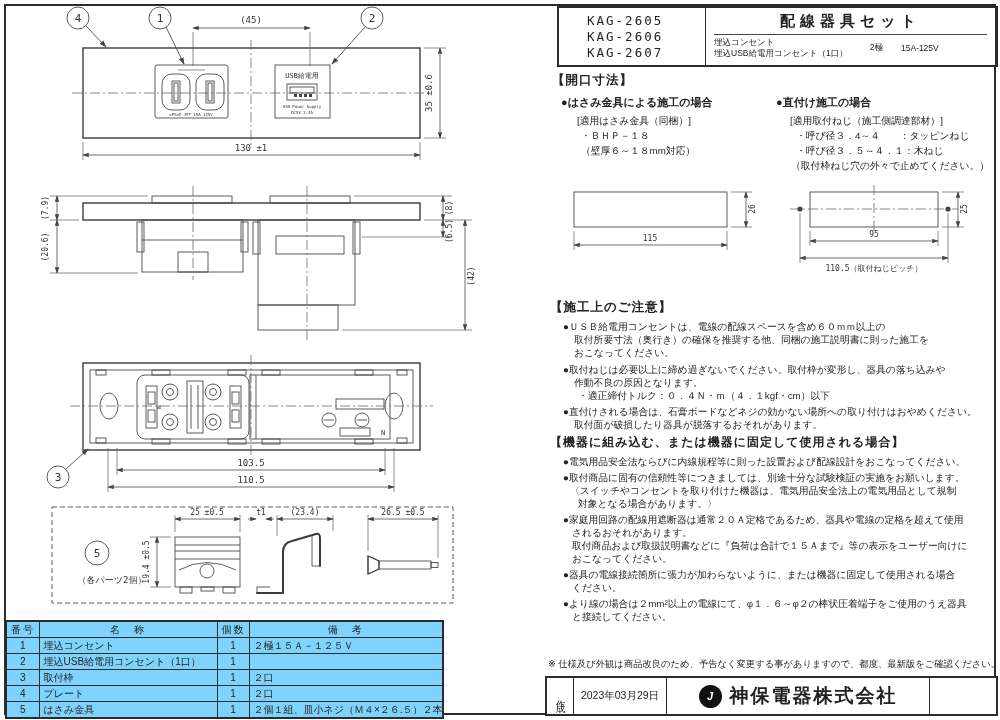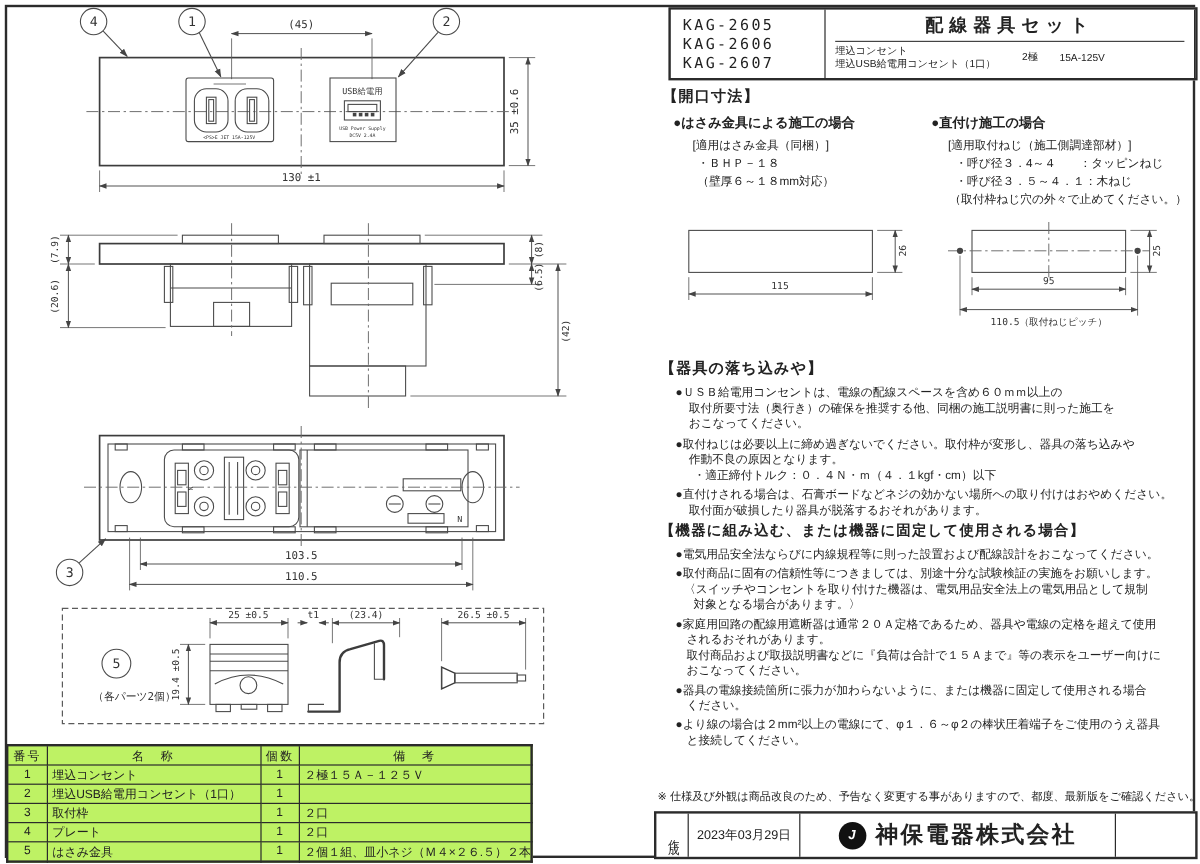--- a/index.html
+++ b/index.html
@@ -17,31 +17,31 @@
   .dt{font-size:9px;}
   .dts{font-size:8px;}
   .bal{font-size:11px;}
   .tiny{font-size:4px;}
   .abs{position:absolute;}
   .hd{font-weight:bold;font-size:12.5px;letter-spacing:1px;white-space:nowrap;}
   .sub{font-weight:bold;font-size:11px;white-space:nowrap;}
   .bl{font-size:9.8px;white-space:nowrap;}
   
   #tblock{position:absolute;left:557px;top:6px;width:437px;height:57px;border:2px solid #2b2b2b;display:flex;background:#fff;}
-  #tb-models{width:118px;border-right:1.5px solid #2b2b2b;display:flex;flex-direction:column;justify-content:center;padding-left:10px;}
+  #tb-models{width:118px;border-right:1.5px solid #2b2b2b;display:flex;flex-direction:column;justify-content:center;padding-left:28px;}
   #tb-models div{font-family:"DejaVu Sans Mono",monospace;font-size:12.5px;letter-spacing:2px;line-height:16px;}
   #tb-mid{flex:1;border-right:1.5px solid #2b2b2b;display:flex;flex-direction:column;}
   #tb-title{text-align:center;font-size:15px;font-weight:bold;letter-spacing:5px;padding-top:4px;padding-bottom:3px;border-bottom:1px solid #444;margin:0 8px;}
   #tb-sub{display:flex;align-items:center;font-size:8.5px;padding:2px 8px;gap:8px;}
   #tb-sub .l{line-height:10.5px;white-space:nowrap;}
   #tb-colors{width:108px;display:flex;flex-direction:column;justify-content:space-between;}
   #tb-colors .c{font-size:6.8px;line-height:9px;padding:2px 0 0 3px;white-space:nowrap;}
   #tb-proj{border-top:1px solid #444;text-align:center;font-size:10.5px;letter-spacing:4px;padding:3px 0;}
   
-  #ptable{position:absolute;left:5px;top:620px;width:439px;height:92px;border:2px solid #2b2b2b;border-collapse:collapse;table-layout:fixed;background:#bef264;}
+  #ptable{position:absolute;left:5px;top:620px;width:439px;height:92px;border:2px solid #2b2b2b;border-collapse:collapse;table-layout:fixed;background:#7dd3fc;}
   #ptable th,#ptable td{border:1px solid #2b2b2b;font-size:10px;font-weight:normal;padding:0 4px;height:15px;white-space:nowrap;overflow:hidden;}
   #ptable th{text-align:center;letter-spacing:2px;}
   .cc{text-align:center;}
   
   #footer{position:absolute;left:545px;top:676px;width:449px;height:36px;border:2px solid #2b2b2b;display:flex;background:#fff;}
   #f-made{width:26px;border-right:1.2px solid #2b2b2b;display:flex;align-items:center;justify-content:center;
           writing-mode:vertical-rl;font-size:9.5px;letter-spacing:4px;}
   #f-date{width:92px;border-right:1.2px solid #2b2b2b;display:flex;align-items:center;justify-content:center;font-size:10.5px;}
   #f-co{flex:1;border-right:1.2px solid #2b2b2b;display:flex;align-items:center;justify-content:center;gap:8px;}
   #f-co .nm{font-size:19px;font-weight:bold;letter-spacing:2px;}
@@ -334,21 +334,21 @@
   <div class="abs sub" style="left:561px;top:95px;">●はさみ金具による施工の場合</div>
   <div class="abs bl" style="left:577px;top:115px;text-align:center;">[適用はさみ金具（同梱）]</div>
   <div class="abs bl" style="left:581px;top:130px;">・ＢＨＰ－１８</div>
   <div class="abs bl" style="left:581px;top:145px;">（壁厚６～１８mm対応）</div>
   <div class="abs sub" style="left:776px;top:95px;">●直付け施工の場合</div>
   <div class="abs bl" style="left:790px;top:115px;">[適用取付ねじ（施工側調達部材）]</div>
   <div class="abs bl" style="left:796px;top:130px;">・呼び径３．4～４　　：タッピンねじ</div>
   <div class="abs bl" style="left:796px;top:145px;">・呼び径３．５～４．１：木ねじ</div>
   <div class="abs bl" style="left:791px;top:160px;">（取付枠ねじ穴の外々で止めてください。）</div>
 
-  <div class="abs hd" style="left:550px;top:299px;">【器具の落ち込みや】</div>
+  <div class="abs hd" style="left:550px;top:299px;">【施工上のご注意】</div>
   <div class="abs bl" style="left:563px;top:321px;">●ＵＳＢ給電用コンセントは、電線の配線スペースを含め６０ｍｍ以上の</div>
   <div class="abs bl" style="left:574px;top:334px;">取付所要寸法（奥行き）の確保を推奨する他、同梱の施工説明書に則った施工を</div>
   <div class="abs bl" style="left:574px;top:347px;">おこなってください。</div>
   <div class="abs bl" style="left:563px;top:364px;">●取付ねじは必要以上に締め過ぎないでください。取付枠が変形し、器具の落ち込みや</div>
   <div class="abs bl" style="left:574px;top:377px;">作動不良の原因となります。</div>
   <div class="abs bl" style="left:578px;top:390px;">・適正締付トルク：０．４Ｎ・ｍ（４．１kgf・cm）以下</div>
   <div class="abs bl" style="left:574px;top:419px;">取付面が破損したり器具が脱落するおそれがあります。</div>
   <div class="abs bl" style="left:563px;top:406px;">●直付けされる場合は、石膏ボードなどネジの効かない場所への取り付けはおやめください。</div>
 
   <div class="abs hd" style="left:550px;top:434px;font-size:12px;">【機器に組み込む、または機器に固定して使用される場合】</div>

